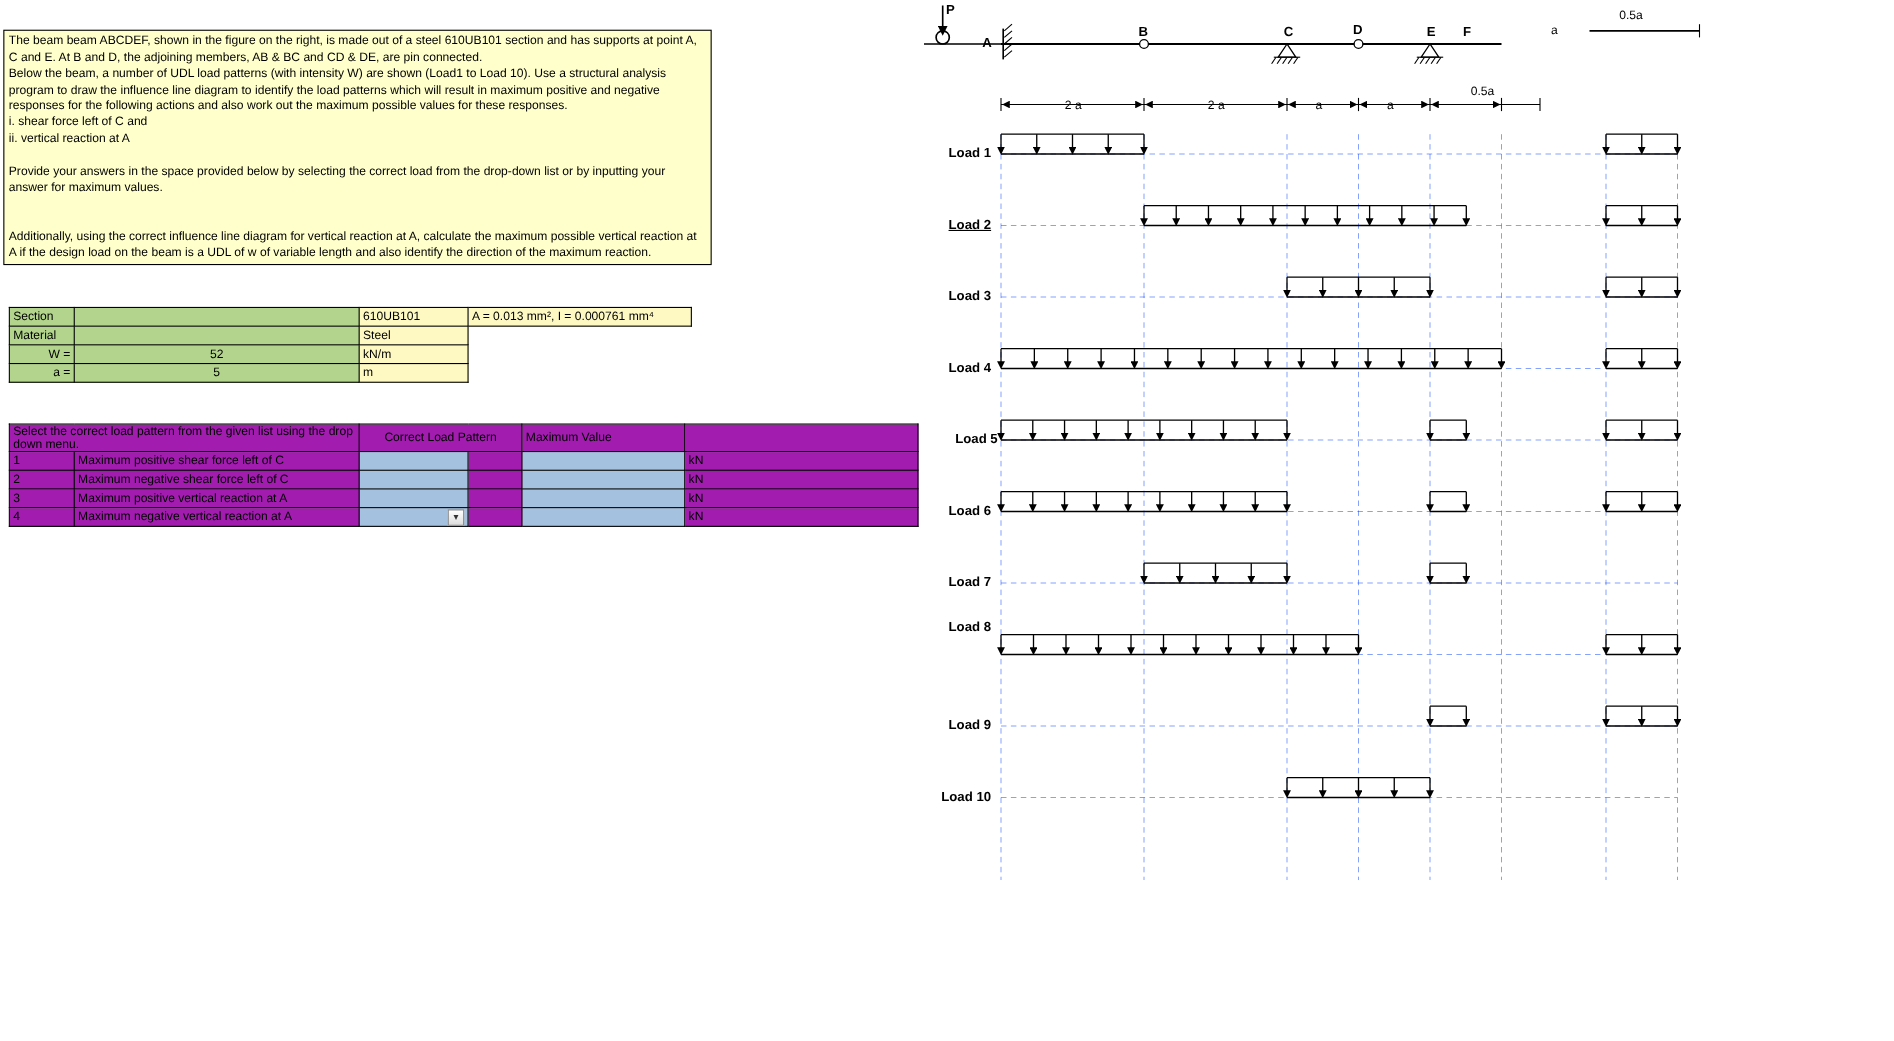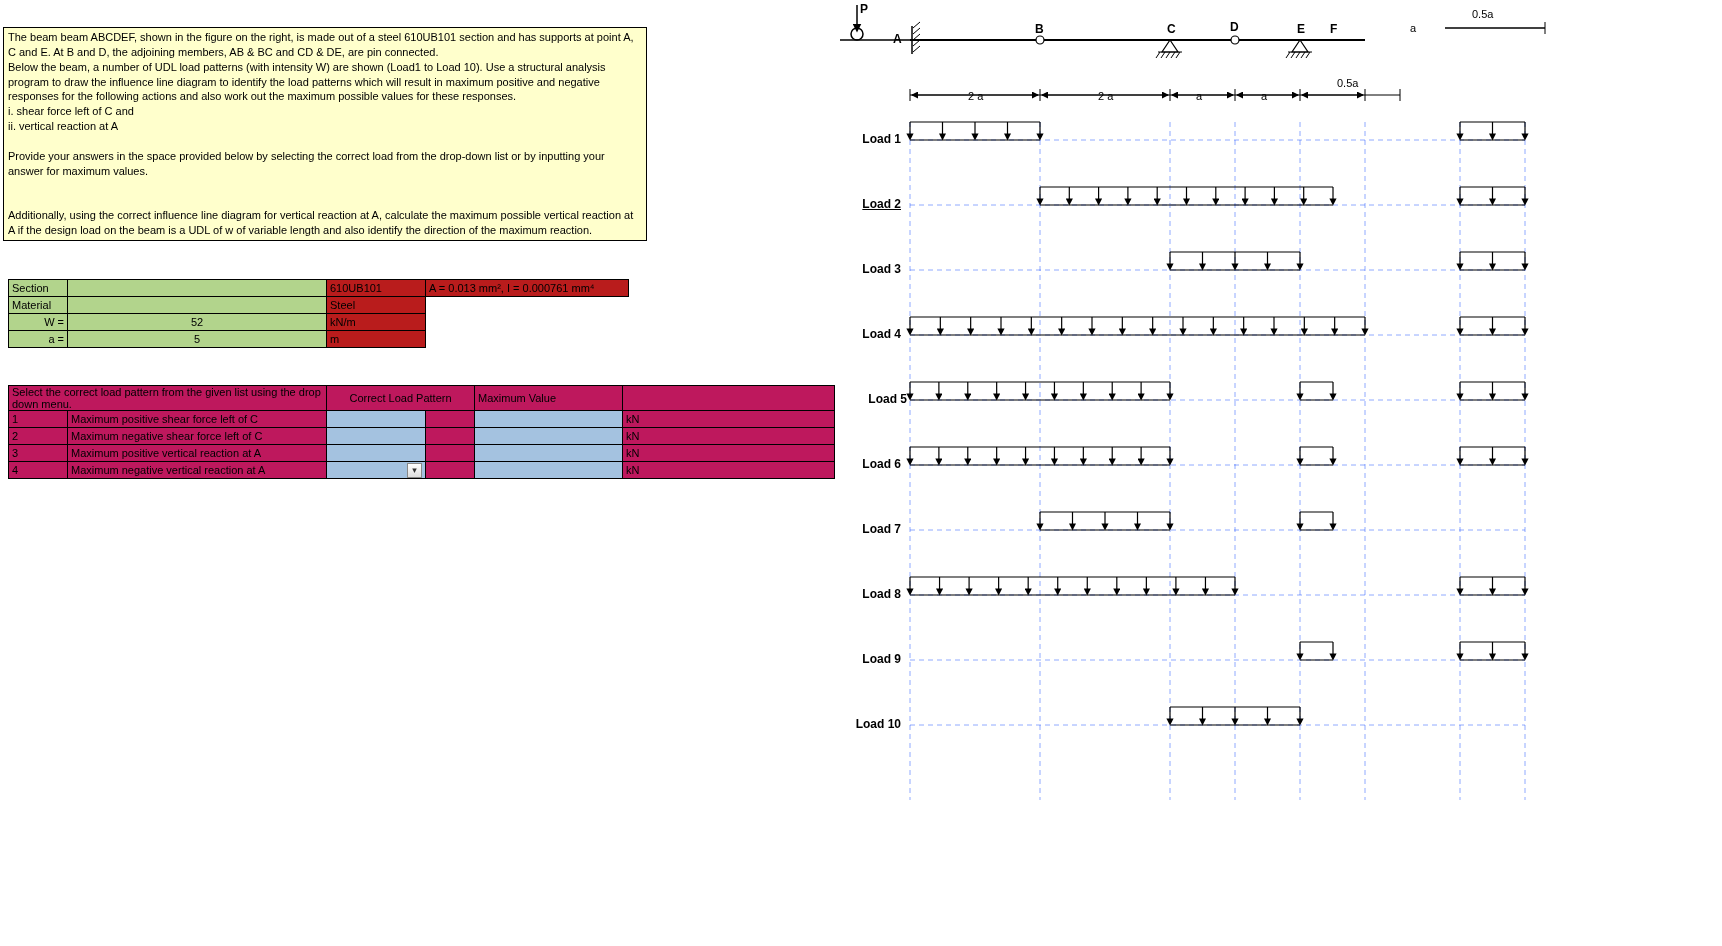--- a/index.html
+++ b/index.html
@@ -32,33 +32,33 @@
     border: 1px solid #000;
     padding: 0 3px;
     height: 17px;
     font-size: 11px;
   }
   .params-table .col-label { width: 59px; text-align: left; }
   .params-table .col-valL  { width: 259px; text-align: center; }
   .params-table .col-valR  { width: 99px; text-align: left; }
   .params-table .col-extra { width: 203px; text-align: left; }
   .g1 { background: #B2D48C; } 
-  .g2 { background: #b91c1c; margin-top: 19px; } 
+  .g2 { background: #fef9c3; margin-top: 19px; } 
   .answer-table {
     position: absolute;
     left: 8px;
     top: 385px;
     border-collapse: collapse;
   }
   .answer-table td {
     border: 1px solid #000;
     padding: 0 3px;
     height: 17px;
     font-size: 11px;
-    background: #be185d;
+    background: #a21caf;
   }
   .answer-table .c-idx  { width: 59px; }
   .answer-table .c-desc { width: 259px; }
   .answer-table .c-pat  { width: 99px; text-align: center; }
   .answer-table .c-pat2 { width: 49px; }
   .answer-table .c-val  { width: 148px; }
   .answer-table .c-unit { width: 212px; }
   .answer-table .blue { background: #A4C2E0; }
   .dropdown-btn {
     display: inline-block;
@@ -427,16 +427,16 @@
       <line x1="427.5" y1="707" x2="427.5" y2="722" stroke="#000" stroke-width="1.2" marker-end="url(#ah)"></line>
       <line x1="460" y1="707" x2="460" y2="722" stroke="#000" stroke-width="1.2" marker-end="url(#ah)"></line>
     </svg>
 <span class="load-label" style="left: 6px; top: 132px;">Load 1</span>
     <span class="load-label" style="left: 6px; top: 197px; text-decoration: underline;">Load 2</span>
     <span class="load-label" style="left: 6px; top: 262px;">Load 3</span>
     <span class="load-label" style="left: 6px; top: 327px;">Load 4</span>
     <span class="load-label" style="left: 12px; top: 392px;">Load 5</span>
     <span class="load-label" style="left: 6px; top: 457px;">Load 6</span>
     <span class="load-label" style="left: 6px; top: 522px;">Load 7</span>
-    <span class="load-label" style="left: 6px; top: 587px;">Load 8</span>
+    <span class="load-label" style="left: 6px; top: 563px;">Load 8</span>
     <span class="load-label" style="left: 6px; top: 652px;">Load 9</span>
     <span class="load-label" style="left: 6px; top: 717px;">Load 10</span>
   </div>
 
 </body></html>

